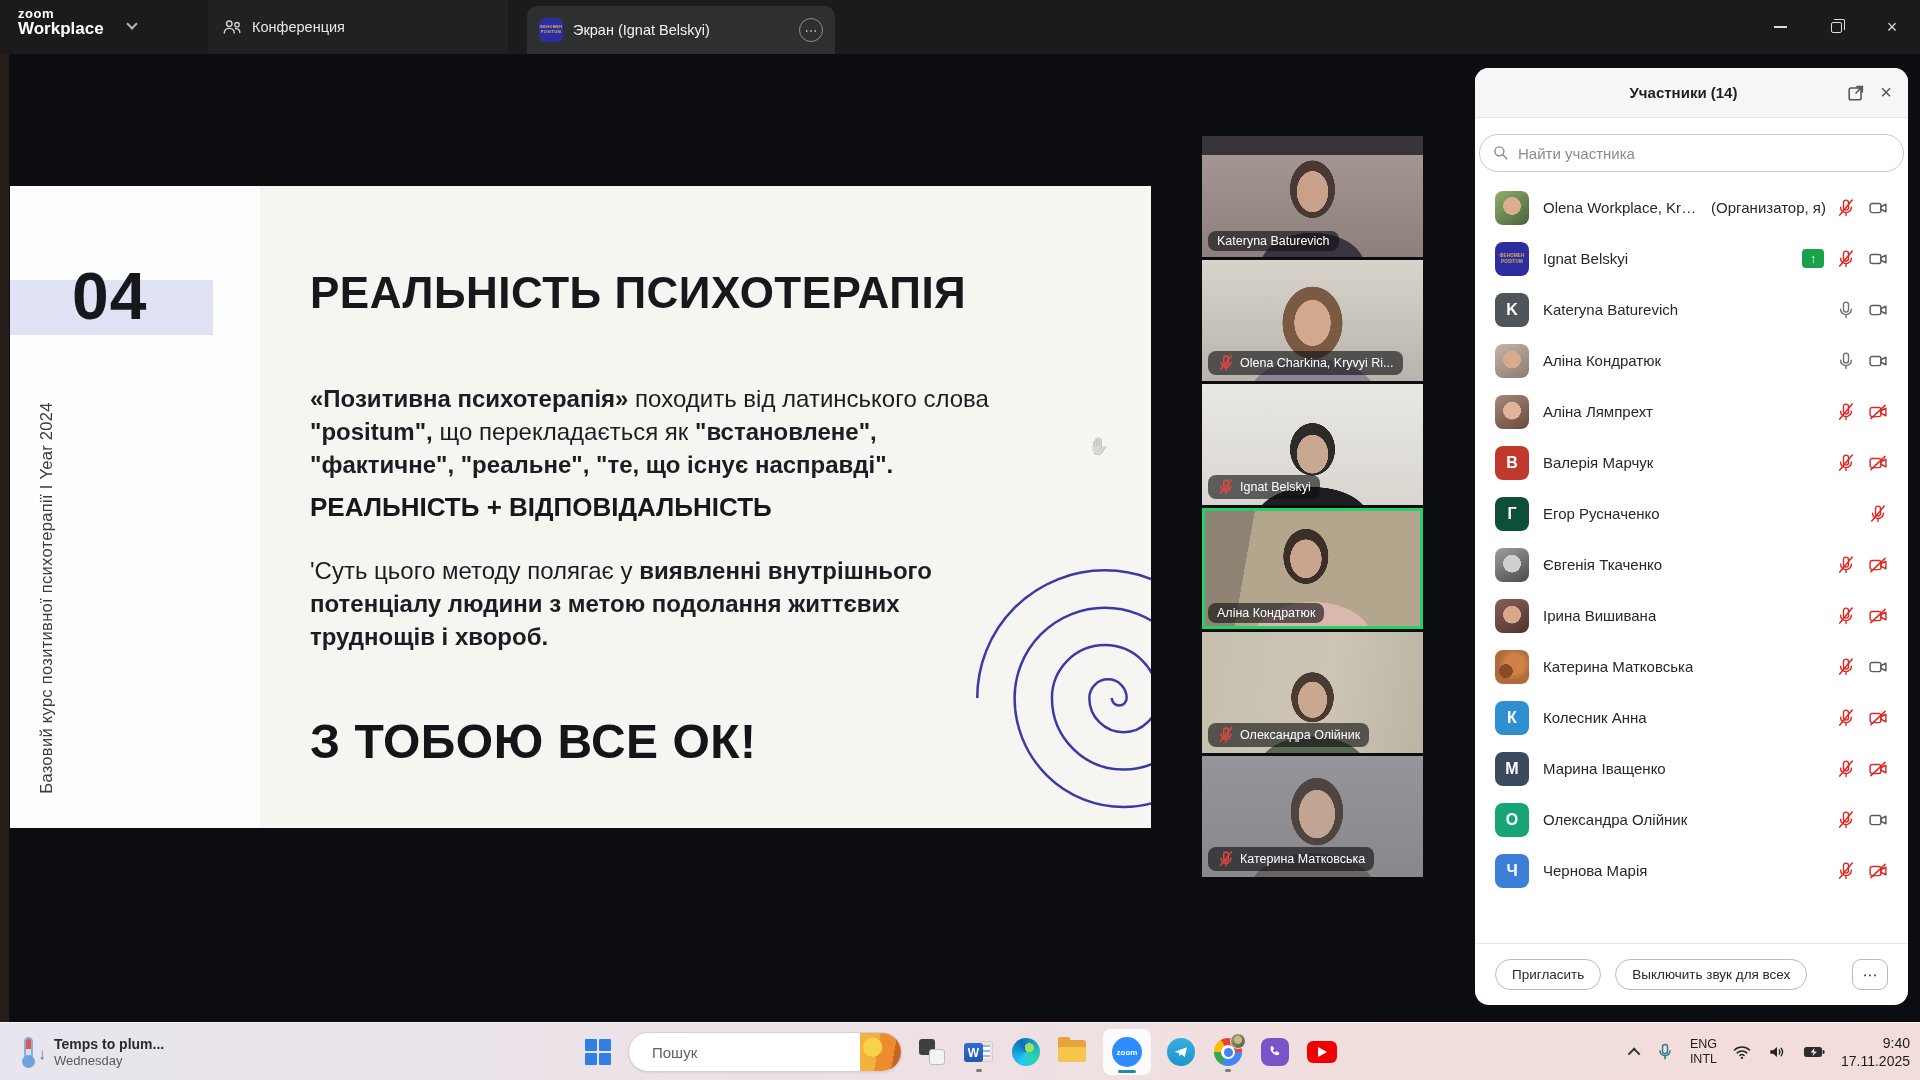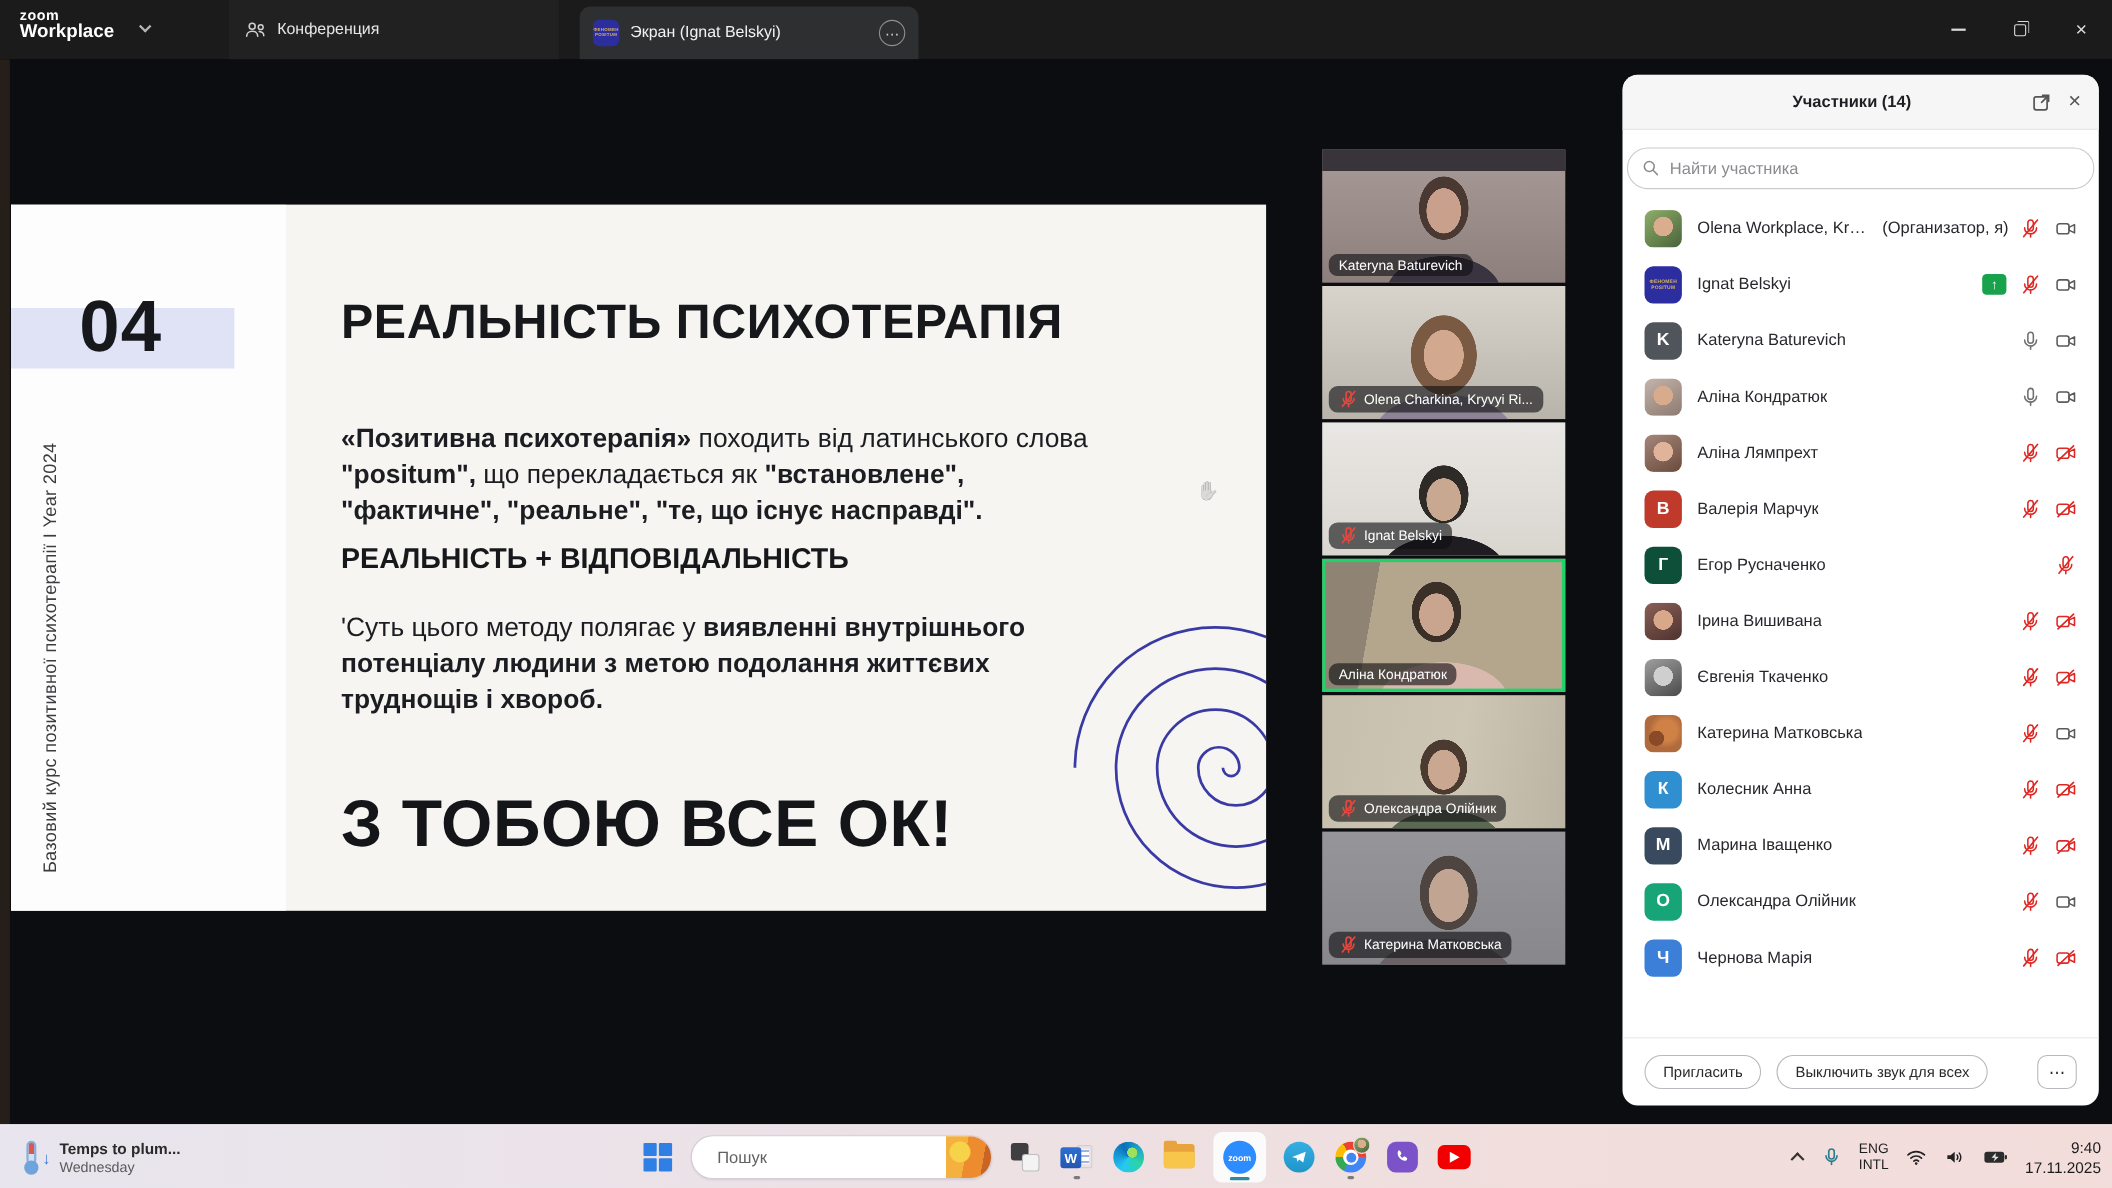--- a/index.html
+++ b/index.html
@@ -38,21 +38,21 @@
   .slide { position:absolute; left:10px; top:132px; width:1141px; height:642px; background:#f6f5f2; overflow:hidden; }
   .slide-leftcol { position:absolute; left:0; top:0; width:250px; height:642px; background:#fdfdfd; }
   .num-band { position:absolute; left:0; top:94px; width:203px; height:55px; background:#dfe3f5; }
   .slide-num { position:absolute; left:62px; top:72px; font-size:66px; font-weight:800; color:#17181c; letter-spacing:1px; }
   .vert-text { position:absolute; left:36px; top:412px; white-space:nowrap; font-size:16.5px; color:#3c3c40; letter-spacing:.3px;
     transform:translate(-50%,-50%) rotate(-90deg); }
   .slide-title { position:absolute; left:300px; top:82px; font-size:44px; font-weight:800; color:#17181c; letter-spacing:.5px; }
   .slide-p1 { position:absolute; left:300px; top:196px; width:700px; font-size:24px; line-height:1.38; color:#1c1d22; }
   .slide-p2 { position:absolute; left:300px; top:306px; font-size:26px; font-weight:800; color:#17181c; }
   .slide-p3 { position:absolute; left:300px; top:368px; width:690px; font-size:24px; line-height:1.38; color:#1c1d22; }
-  .slide-p4 { position:absolute; left:300px; top:528px; font-size:60px; font-weight:900; color:#141519; letter-spacing:.5px; }
+  .slide-p4 { position:absolute; left:300px; top:528px; font-size:48px; font-weight:900; color:#141519; letter-spacing:.5px; }
   .spiral { position:absolute; left:961px; top:375px; }
   .hand-cursor { position:absolute; left:1078px; top:250px; font-size:17px; filter:grayscale(1) opacity(.65); }
 
   
   .tiles { position:absolute; left:1202px; top:82px; width:221px; }
   .tile { position:relative; width:221px; height:121px; margin-bottom:3px; overflow:hidden; }
   .tile.active { outline:3px solid #23d16b; outline-offset:-3px; }
   .tile-name { position:absolute; left:6px; bottom:6px; max-width:205px; background:rgba(15,15,18,.62);
     border-radius:8px; padding:3px 9px; color:#fff; font-size:12.5px; display:flex; align-items:center; gap:5px;
     white-space:nowrap; overflow:hidden; }
@@ -485,35 +485,35 @@
           </div>
         <span class="pname">Егор Русначенко</span>
         <div class="picons">
           <svg class="icon20" viewBox="0 0 24 24">
               <use href="#mic-off"></use>
             </svg>
         </div>
       </div>
 
       <div class="prow">
+        <div class="avatar av-c8"></div>
+        <span class="pname">Євгенія Ткаченко</span>
+        <div class="picons">
+          <svg class="icon20" viewBox="0 0 24 24">
+              <use href="#mic-off"></use>
+            </svg>
+          <svg class="icon20" viewBox="0 0 24 24">
+              <use href="#cam-off"></use>
+            </svg>
+        </div>
+      </div>
+
+      <div class="prow">
         <div class="avatar av-c9"></div>
         <span class="pname">Ірина Вишивана</span>
-        <div class="picons">
-          <svg class="icon20" viewBox="0 0 24 24">
-              <use href="#mic-off"></use>
-            </svg>
-          <svg class="icon20" viewBox="0 0 24 24">
-              <use href="#cam-off"></use>
-            </svg>
-        </div>
-      </div>
-
-      <div class="prow">
-        <div class="avatar av-c8"></div>
-        <span class="pname">Євгенія Ткаченко</span>
         <div class="picons">
           <svg class="icon20" viewBox="0 0 24 24">
               <use href="#mic-off"></use>
             </svg>
           <svg class="icon20" viewBox="0 0 24 24">
               <use href="#cam-off"></use>
             </svg>
         </div>
       </div>
 

